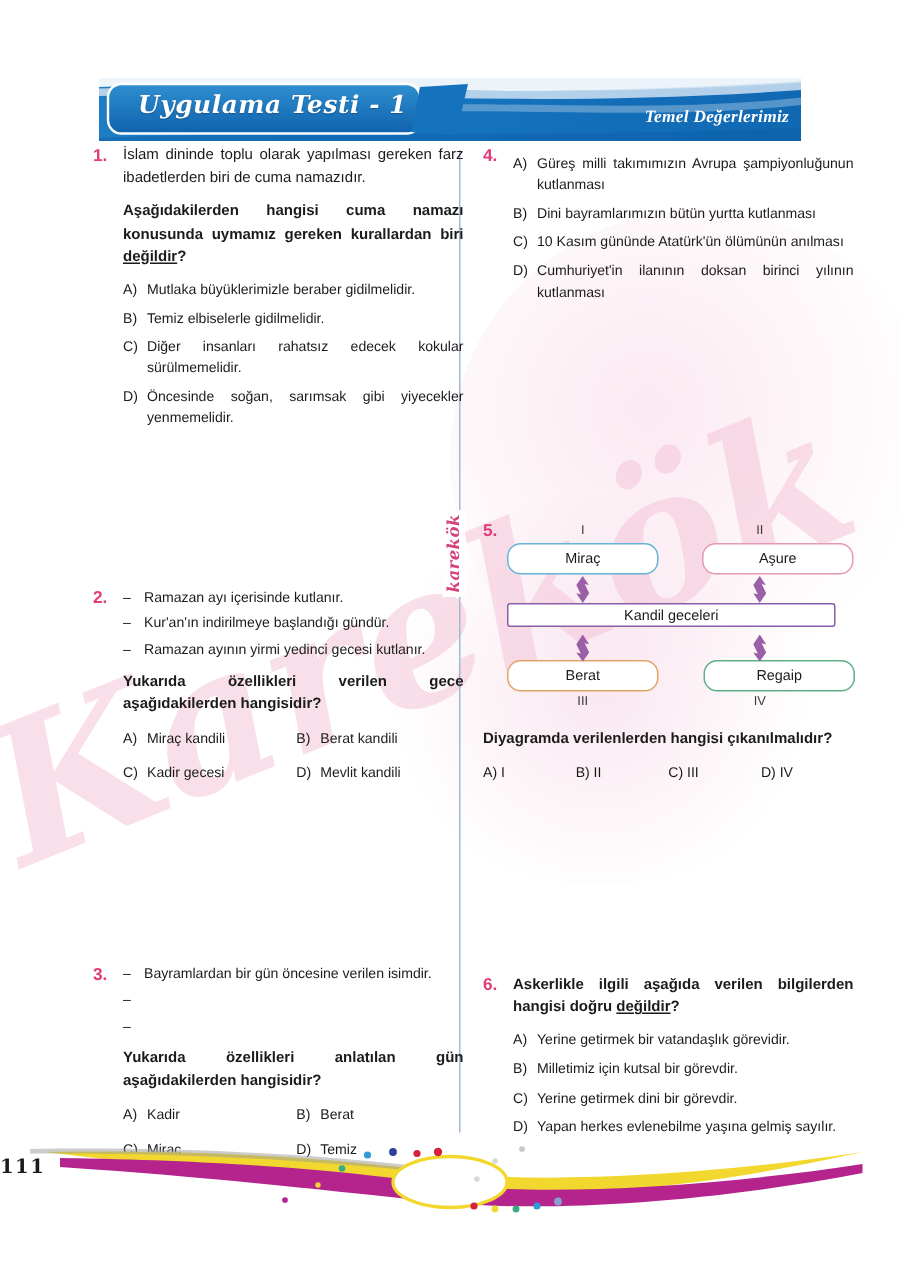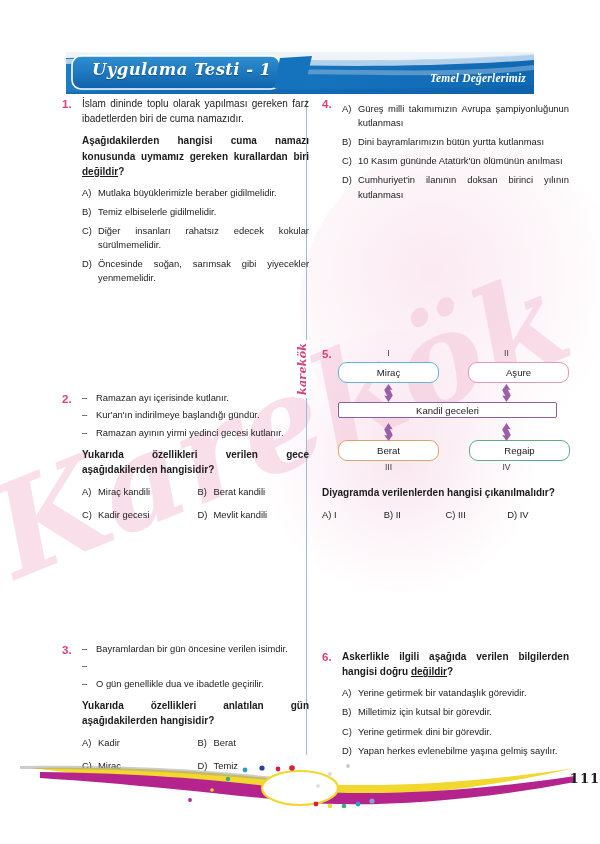--- a/index.html
+++ b/index.html
@@ -151,21 +151,21 @@
   .rn-1{left:0;top:0;}
   .rn-2{left:118px;top:0;}
   .rn-3{left:0;top:114px;}
   .rn-4{left:118px;top:114px;}
   .arrow{position:absolute;width:11px;height:18px;}
 
   
   #footer{position:absolute;left:0;bottom:22px;width:600px;height:70px;z-index:3;}
   #pagenum{
     position:absolute;left:0;right:0;bottom:36px;
-    text-align:right;
+    text-align:left;
     font-family:"DejaVu Serif","Liberation Serif",serif;
     font-size:13px;font-weight:700;color:#1b1b1b;
     letter-spacing:1px;
     z-index:4;
   }
 </style>
 </head>
 <body>
 
 <div id="page">
@@ -284,21 +284,20 @@
             <ul class="dashlist">
               <li>
                   <span class="dash">–</span>
                   <span>Bayramlardan bir gün öncesine verilen isimdir.</span>
                 </li>
               <li>
                   <span class="dash">–</span>
                 </li>
               <li>
                   <span class="dash">–</span>
-                  <span>O gün genellikle dua ve ibadetle geçirilir.</span>
                 </li>
             </ul>
             <p class="stem bold">Yukarıda özellikleri anlatılan gün aşağıdakilerden hangisidir?</p>
             <ul class="opts2">
               <li>
                   <span class="lbl">A)</span>
                   <span>Kadir</span>
                 </li>
               <li>
                   <span class="lbl">B)</span>

